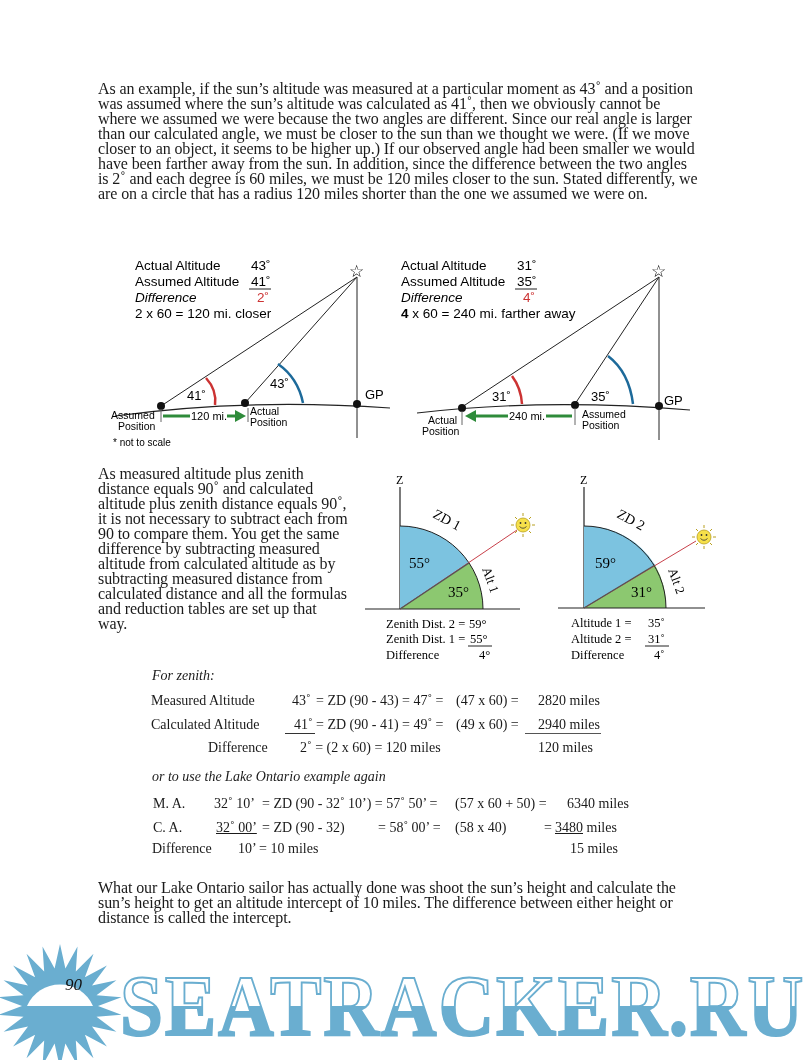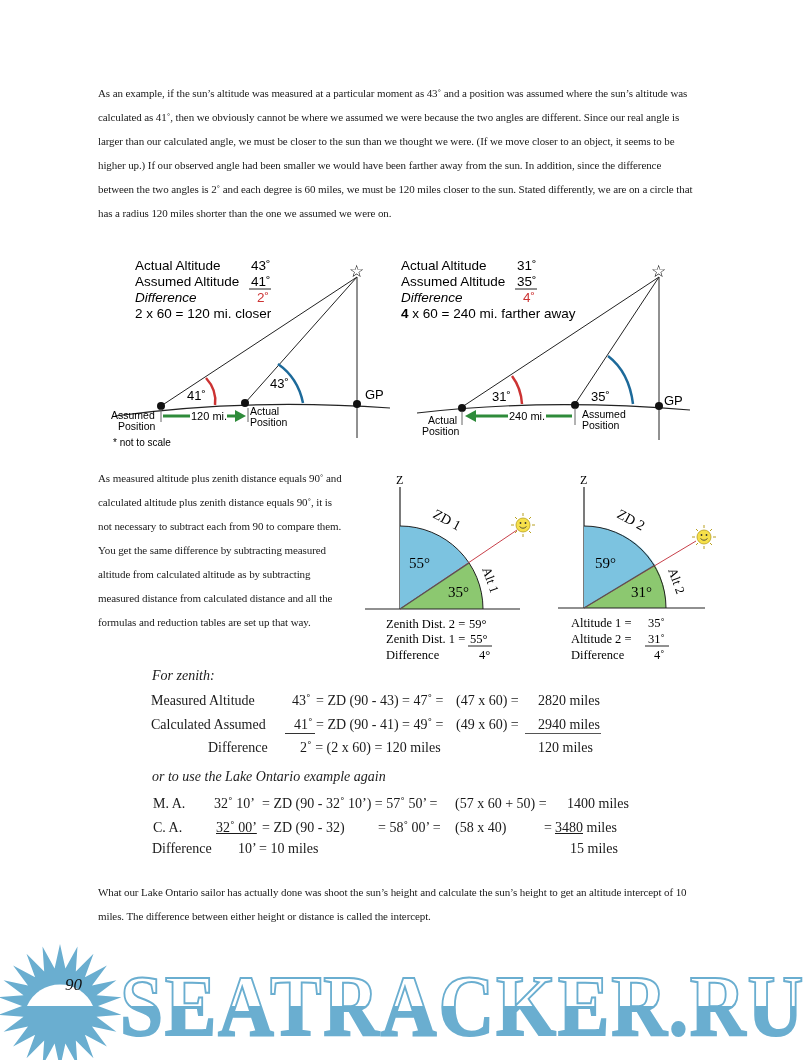--- a/index.html
+++ b/index.html
@@ -1,18 +1,18 @@
 <!DOCTYPE html>
 <html><head>
 <meta charset="utf-8">
 <style>
   html, body { margin: 0; padding: 0; background: #ffffff; }
   body { width: 811px; height: 1060px; position: relative; overflow: hidden; font-family: "Liberation Serif", "DejaVu Serif", serif; color: #1a1a1a; }
   .abs { position: absolute; }
-  .para { font-size: 11px; line-height: 24px; letter-spacing: -0.1px; }
+  .para { font-size: 16px; line-height: 15px; letter-spacing: -0.1px; }
   #p1 { left: 98px; top: 81px; width: 600px; }
   #p2 { left: 98px; top: 466px; width: 250px; }
   #p3 { left: 98px; top: 880px; width: 600px; }
   svg text { font-family: "Liberation Sans", "DejaVu Sans", sans-serif; }
   svg .serif { font-family: "Liberation Serif", "DejaVu Serif", serif; }
   .formula { font-size: 14px; white-space: nowrap; }
   .it { font-style: italic; }
   .ul { text-decoration: underline; }
   .footer-text { font-family: "Liberation Serif", "DejaVu Serif", serif; font-weight: bold; font-size: 86px; letter-spacing: 2px; }
 </style>
@@ -175,39 +175,39 @@
 </svg>
 
 <div class="abs formula it" style="left:152px; top:668px;">For zenith:</div>
 
 <div class="abs formula" style="left:151px; top:693px;">Measured Altitude</div>
 <div class="abs formula" style="left:292px; top:693px;">43˚</div>
 <div class="abs formula" style="left:316px; top:693px;">= ZD (90 - 43) = 47˚ =</div>
 <div class="abs formula" style="left:456px; top:693px;">(47 x 60) =</div>
 <div class="abs formula" style="left:538px; top:693px;">2820 miles</div>
 
-<div class="abs formula" style="left:151px; top:717px;">Calculated Assumed</div>
+<div class="abs formula" style="left:151px; top:717px;">Calculated Altitude</div>
 <div class="abs formula" style="left:294px; top:717px;">41˚</div>
 <div class="abs" style="left:285px; top:733px; width:30px; border-top:1px solid #333;"></div>
 <div class="abs formula" style="left:316px; top:717px;">= ZD (90 - 41) = 49˚ =</div>
 <div class="abs formula" style="left:456px; top:717px;">(49 x 60) =</div>
 <div class="abs formula" style="left:538px; top:717px;">2940 miles</div>
 <div class="abs" style="left:525px; top:733px; width:76px; border-top:1.5px solid #555;"></div>
 
 <div class="abs formula" style="left:208px; top:740px;">Difference</div>
 <div class="abs formula" style="left:300px; top:740px;">2˚ = (2 x 60) = 120 miles</div>
 <div class="abs formula" style="left:538px; top:740px;">120 miles</div>
 
 <div class="abs formula it" style="left:152px; top:769px;">or to use the Lake Ontario example again</div>
 
 <div class="abs formula" style="left:153px; top:796px;">M. A.</div>
 <div class="abs formula" style="left:214px; top:796px;">32˚ 10’</div>
 <div class="abs formula" style="left:262px; top:796px;">= ZD (90 - 32˚ 10’) = 57˚ 50’ =</div>
 <div class="abs formula" style="left:455px; top:796px;">(57 x 60 + 50) =</div>
-<div class="abs formula" style="left:567px; top:796px;"><span>1400</span><span> miles</span></div>
+<div class="abs formula" style="left:567px; top:796px;"><span>6340</span><span> miles</span></div>
 
 <div class="abs formula" style="left:153px; top:820px;">C. A.</div>
 <div class="abs formula ul" style="left:216px; top:820px;">32˚ 00’</div>
 <div class="abs formula" style="left:262px; top:820px;">= ZD (90 - 32)</div>
 <div class="abs formula" style="left:378px; top:820px;">= 58˚ 00’ =</div>
 <div class="abs formula" style="left:455px; top:820px;">(58 x 40)</div>
 <div class="abs formula" style="left:544px; top:820px;">=</div>
 <div class="abs formula" style="left:555px; top:820px;"><span class="ul">3480</span><span> miles</span></div>
 
 <div class="abs formula" style="left:152px; top:841px;">Difference</div>

